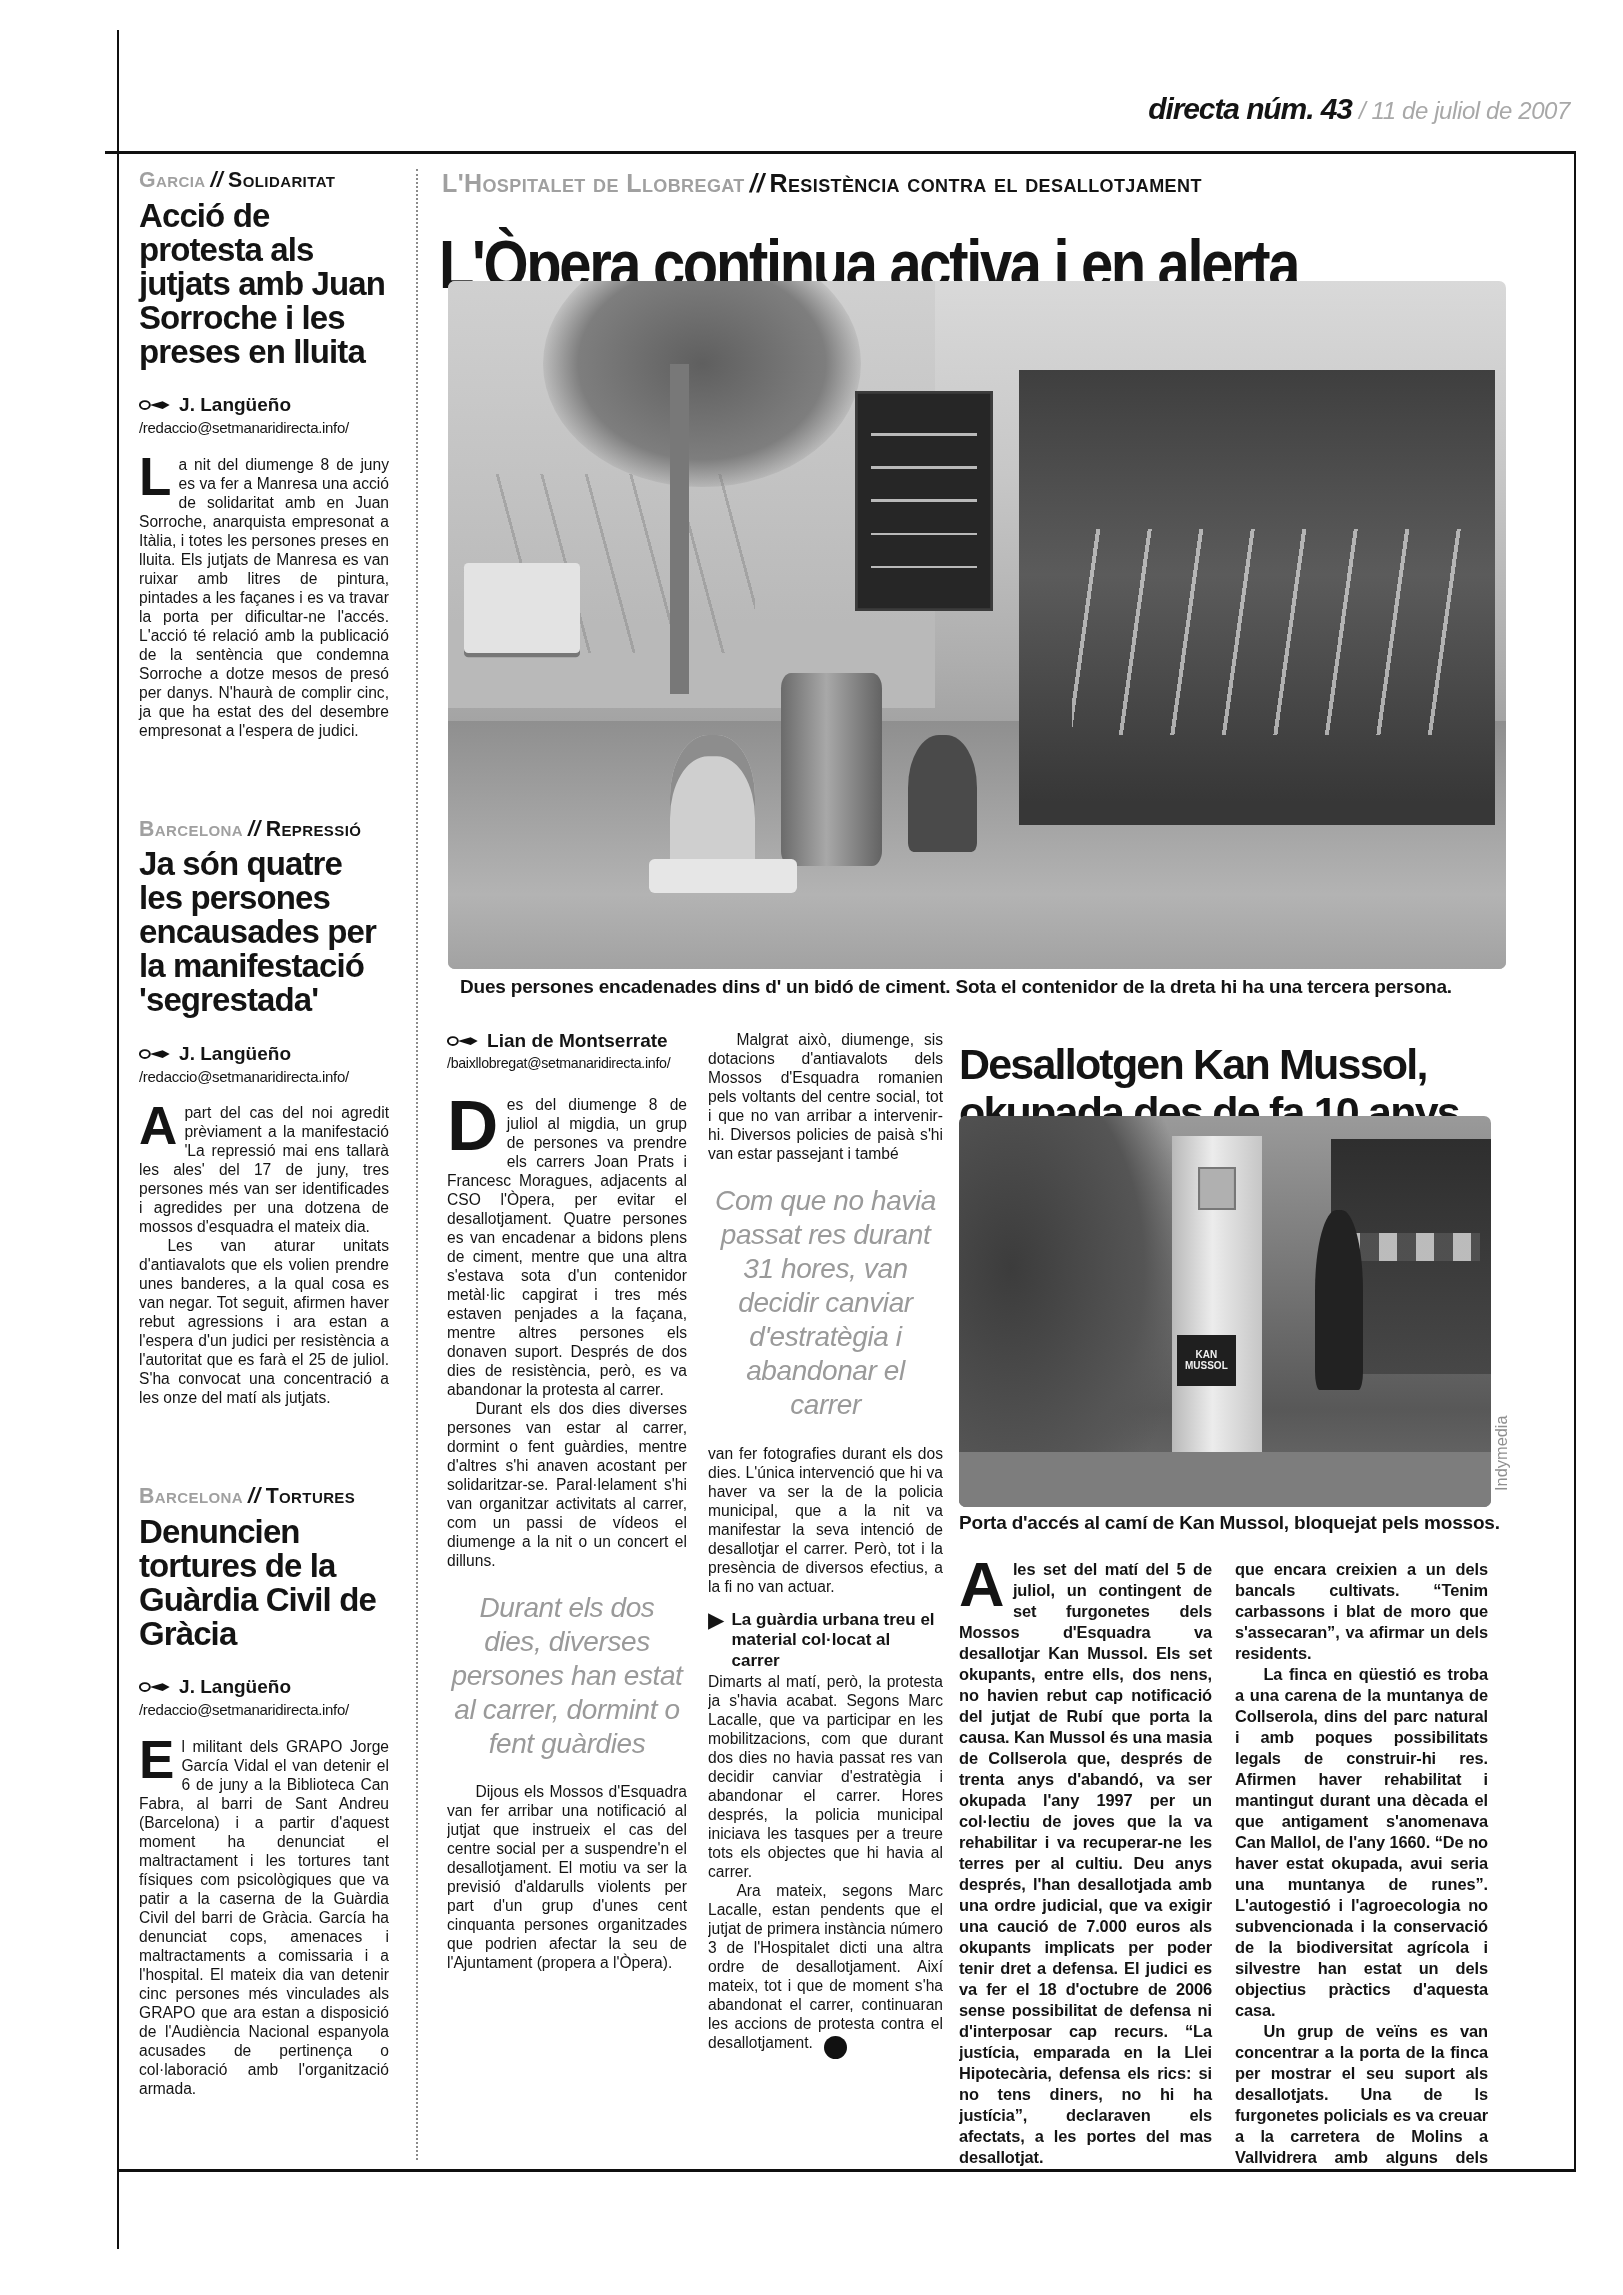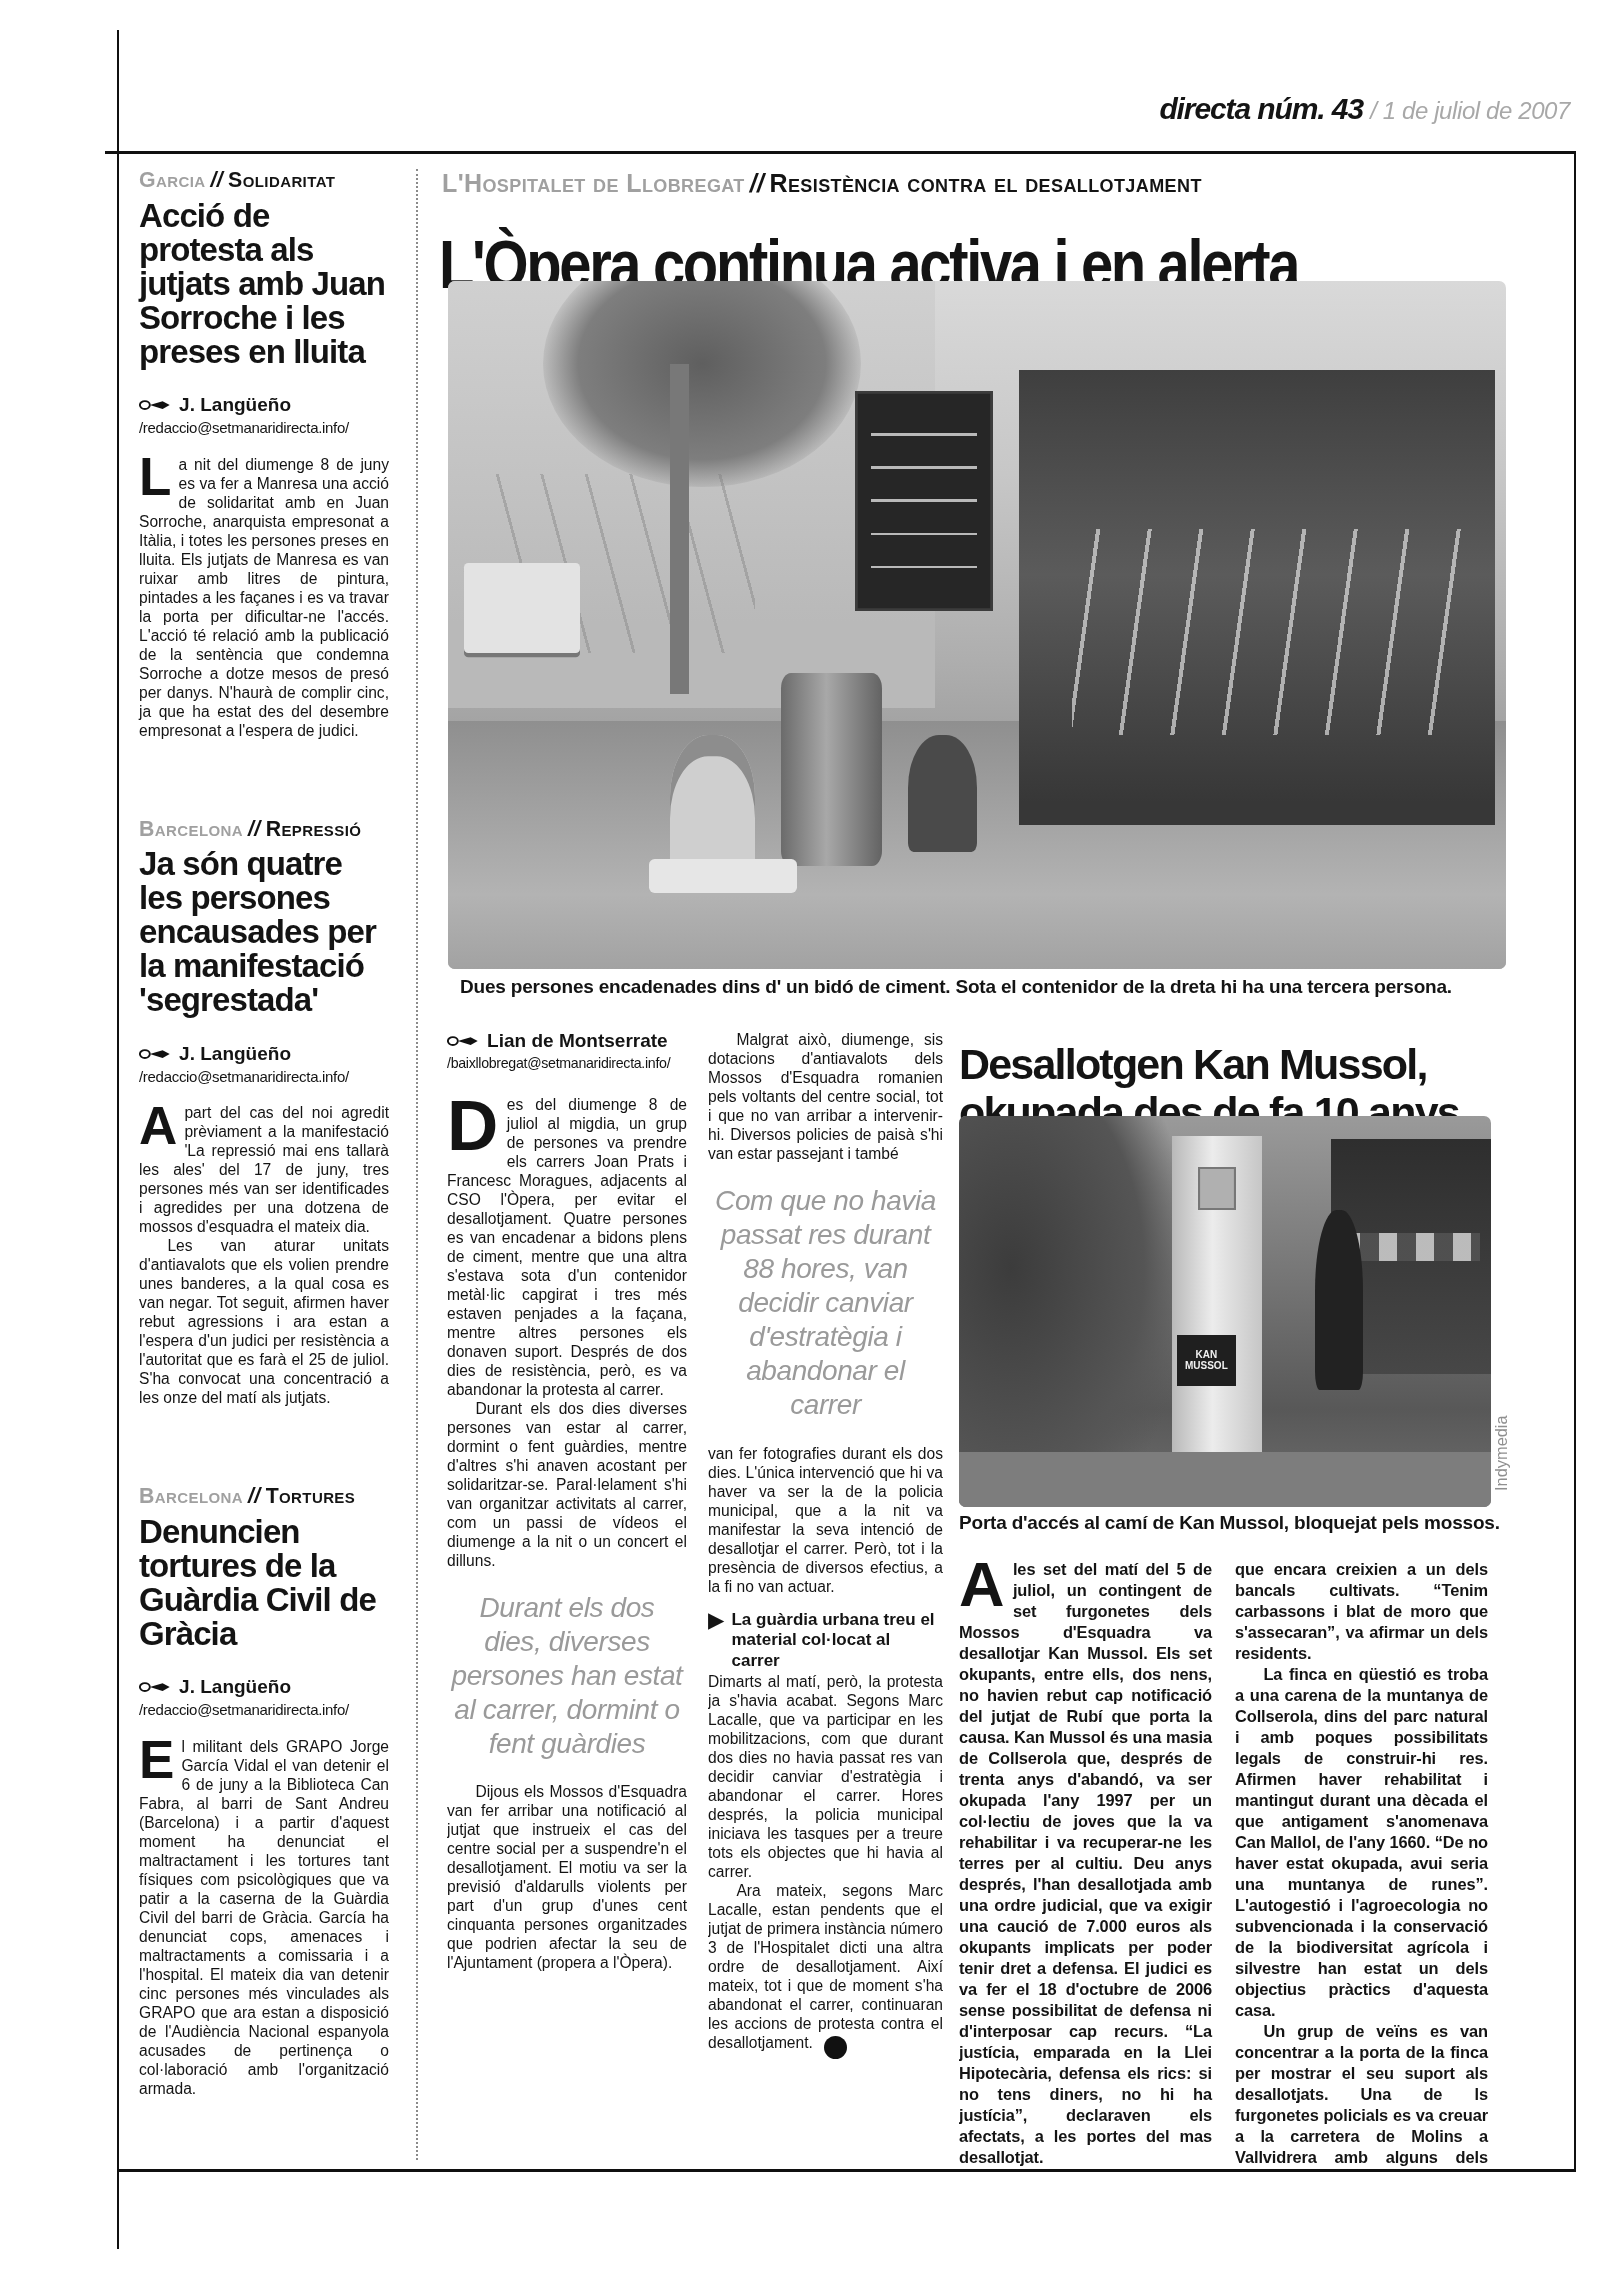--- a/index.html
+++ b/index.html
@@ -103,21 +103,21 @@
 <div class="page">
 
   <div class="rule" style="left:117px;top:30px;width:2.1px;height:2219px;"></div>
   <div class="rule" style="left:105px;top:151px;width:1471px;height:2.8px;"></div>
   <div class="rule" style="left:1574px;top:151px;width:2.1px;height:2021px;"></div>
   <div class="rule" style="left:117px;top:2169px;width:1459px;height:2.8px;"></div>
   <div class="dotted"></div>
 
   <div class="issue">
     <span>directa núm. 43</span>
-    <span class="date">/ 1 de juliol de 2007</span>
+    <span class="date">/ 11 de juliol de 2007</span>
   </div>
 
   <div class="sidebar">
 
     <div class="sb-art">
       <div class="kicker">
         <span class="place">Garcia</span><span class="slashes">//</span><span>Solidaritat</span>
       </div>
       <h2>Acció de protesta als jutjats amb Juan Sorroche i les preses en lluita</h2>
       <div class="byline">
@@ -206,21 +206,21 @@
       <div class="email" style="font-size:14.2px;">/baixllobregat@setmanaridirecta.info/</div>
     </div>
     <p class="body" style="margin-top:24px;"><span class="dropcap big">D</span><span>es del diumenge 8 de juliol al migdia, un grup de persones va prendre els carrers Joan Prats i Francesc Moragues, adjacents al CSO l'Òpera, per evitar el desallotjament. Quatre persones es van encadenar a bidons plens de ciment, mentre que una altra s'estava sota d'un contenidor metàl·lic capgirat i tres més estaven penjades a la façana, mentre altres persones els donaven suport. Després de dos dies de resistència, però, es va abandonar la protesta al carrer.</span></p>
     <p class="body indent">Durant els dos dies diverses persones van estar al carrer, dormint o fent guàrdies, mentre d'altres s'hi anaven acostant per solidaritzar-se. Paral·lelament s'hi van organitzar activitats al carrer, com un passi de vídeos el diumenge a la nit o un concert el dilluns.</p>
     <div class="pullquote">Durant els dos dies, diverses persones han estat al carrer, dormint o fent guàrdies</div>
     <p class="body indent">Dijous els Mossos d'Esquadra van fer arribar una notificació al jutjat que instrueix el cas del centre social per a suspendre'n el desallotjament. El motiu va ser la previsió d'aldarulls violents per part d'un grup d'unes cent cinquanta persones organitzades que podrien afectar la seu de l'Ajuntament (propera a l'Òpera).</p>
   </div>
 
   <div class="col" id="col2" style="left:708px;width:235px;">
     <p class="body indent">Malgrat això, diumenge, sis dotacions d'antiavalots dels Mossos d'Esquadra romanien pels voltants del centre social, tot i que no van arribar a intervenir-hi. Diversos policies de paisà s'hi van estar passejant i també</p>
-    <div class="pullquote">Com que no havia passat res durant 88 hores, van decidir canviar d'estratègia i abandonar el carrer</div>
+    <div class="pullquote">Com que no havia passat res durant 31 hores, van decidir canviar d'estratègia i abandonar el carrer</div>
     <p class="body">van fer fotografies durant els dos dies. L'única intervenció que hi va haver va ser la de la policia municipal, que a la nit va manifestar la seva intenció de desallotjar el carrer. Però, tot i la presència de diversos efectius, a la fi no van actuar.</p>
     <div class="subhead">
       <span class="arrow">▶</span>
       <span>La guàrdia urbana treu el material col·locat al carrer</span>
     </div>
     <p class="body">Dimarts al matí, però, la protesta ja s'havia acabat. Segons Marc Lacalle, que va participar en les mobilitzacions, com que durant dos dies no havia passat res van decidir canviar d'estratègia i abandonar el carrer. Hores després, la policia municipal iniciava les tasques per a treure tots els objectes que hi havia al carrer.</p>
     <p class="body indent"><span>Ara mateix, segons Marc Lacalle, estan pendents que el jutjat de primera instància número 3 de l'Hospitalet dicti una altra ordre de desallotjament. Així mateix, tot i que de moment s'ha abandonat el carrer, continuaran les accions de protesta contra el desallotjament.</span><span class="endmark">d</span></p>
   </div>
 
   <h2 class="sec-headline">Desallotgen Kan Mussol, okupada des de fa 10 anys</h2>

